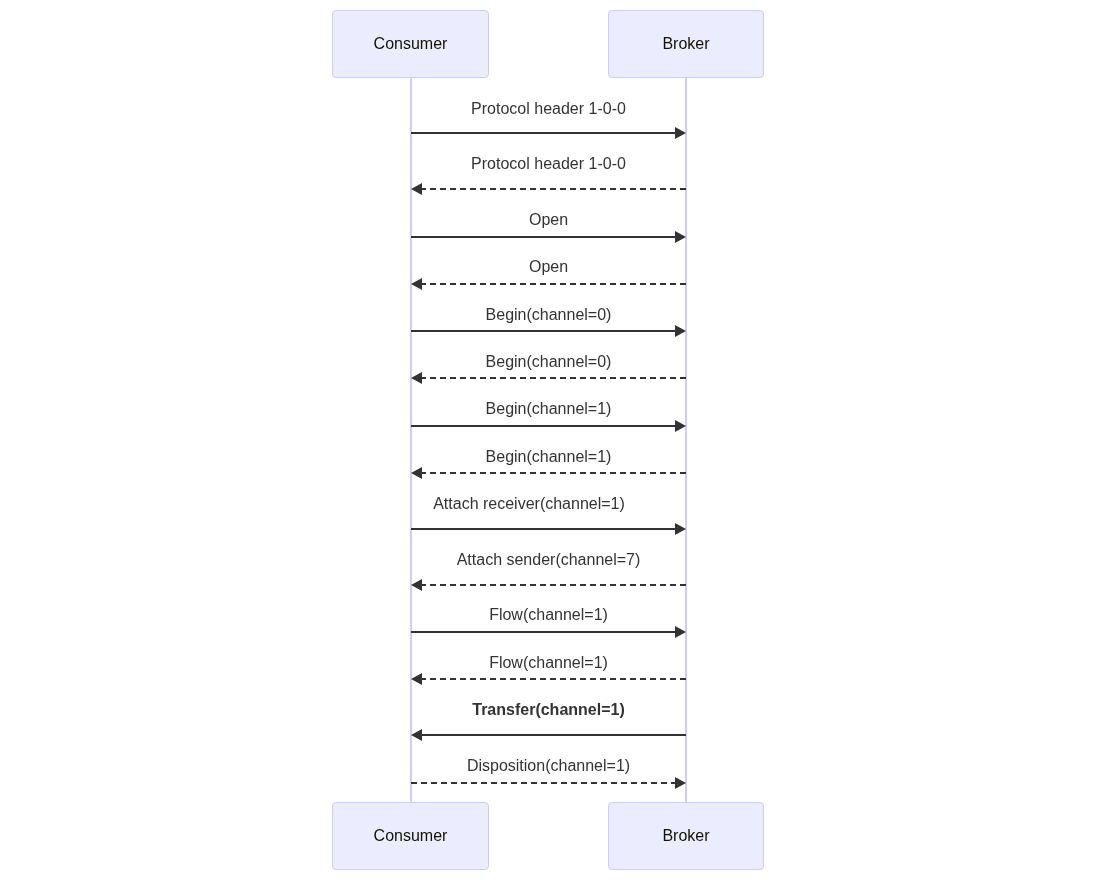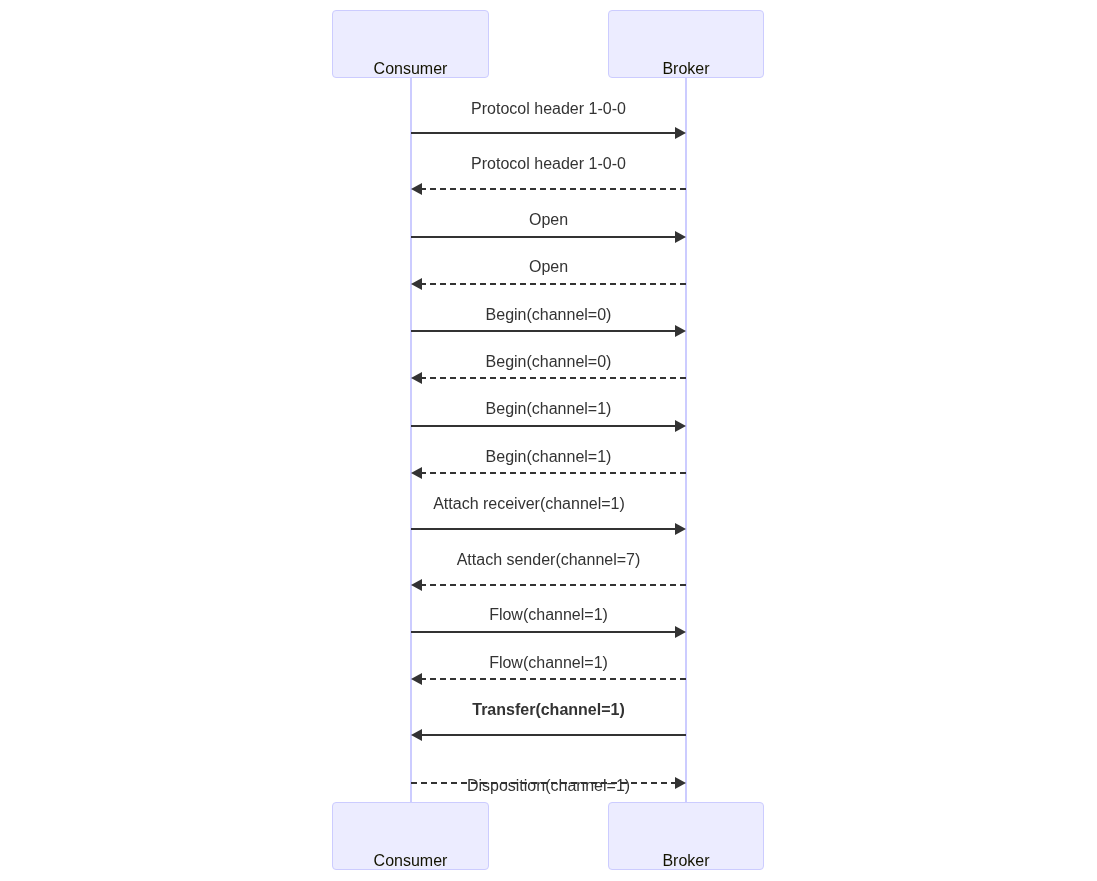--- a/index.html
+++ b/index.html
@@ -22,21 +22,21 @@
   }
 
   
   .actor-box {
     position: absolute;
     box-sizing: border-box;
     background: #ECECFF;
     border: 1px solid #CCCCFF;
     border-radius: 4px;
     display: flex;
-    align-items: flex-end;
+    align-items: center;
     justify-content: center;
     height: 68px;
   }
   .actor-label {
     font-size: 16px;
     color: #131300;
     line-height: 1;
     white-space: nowrap;
   }
 
@@ -133,21 +133,21 @@
       <div class="arrowhead right" style="top: 626px; left: 675px;"></div>
       <div class="msg-label" style="left: 548.5px; top: 607px;">Flow(channel=1)</div>
       <div class="msg-line dashed" style="left: 420px; width: 266px; top: 678px;"></div>
       <div class="arrowhead left" style="top: 673px; left: 411px;"></div>
       <div class="msg-label" style="left: 548.5px; top: 655px;">Flow(channel=1)</div>
       <div class="msg-line" style="left: 420px; width: 266px; top: 734px;"></div>
       <div class="arrowhead left" style="top: 729px; left: 411px;"></div>
       <div class="msg-label" style="left: 548.5px; top: 702px; font-weight: bold;">Transfer(channel=1)</div>
       <div class="msg-line dashed" style="left: 411px; width: 266px; top: 782px;"></div>
       <div class="arrowhead right" style="top: 777px; left: 675px;"></div>
-      <div class="msg-label" style="left: 548.5px; top: 758px; margin-top: 20px;">Disposition(channel=1)</div>
+      <div class="msg-label" style="left: 548.5px; top: 758px;">Disposition(channel=1)</div>
     </div>
 
   <div id="actors-bottom">
       <div class="actor-box" style="left: 332px; top: 802px; width: 157px; height: 68px;">
         <span class="actor-label">Consumer</span>
       </div>
       <div class="actor-box" style="left: 608px; top: 802px; width: 156px; height: 68px;">
         <span class="actor-label">Broker</span>
       </div>
     </div>

